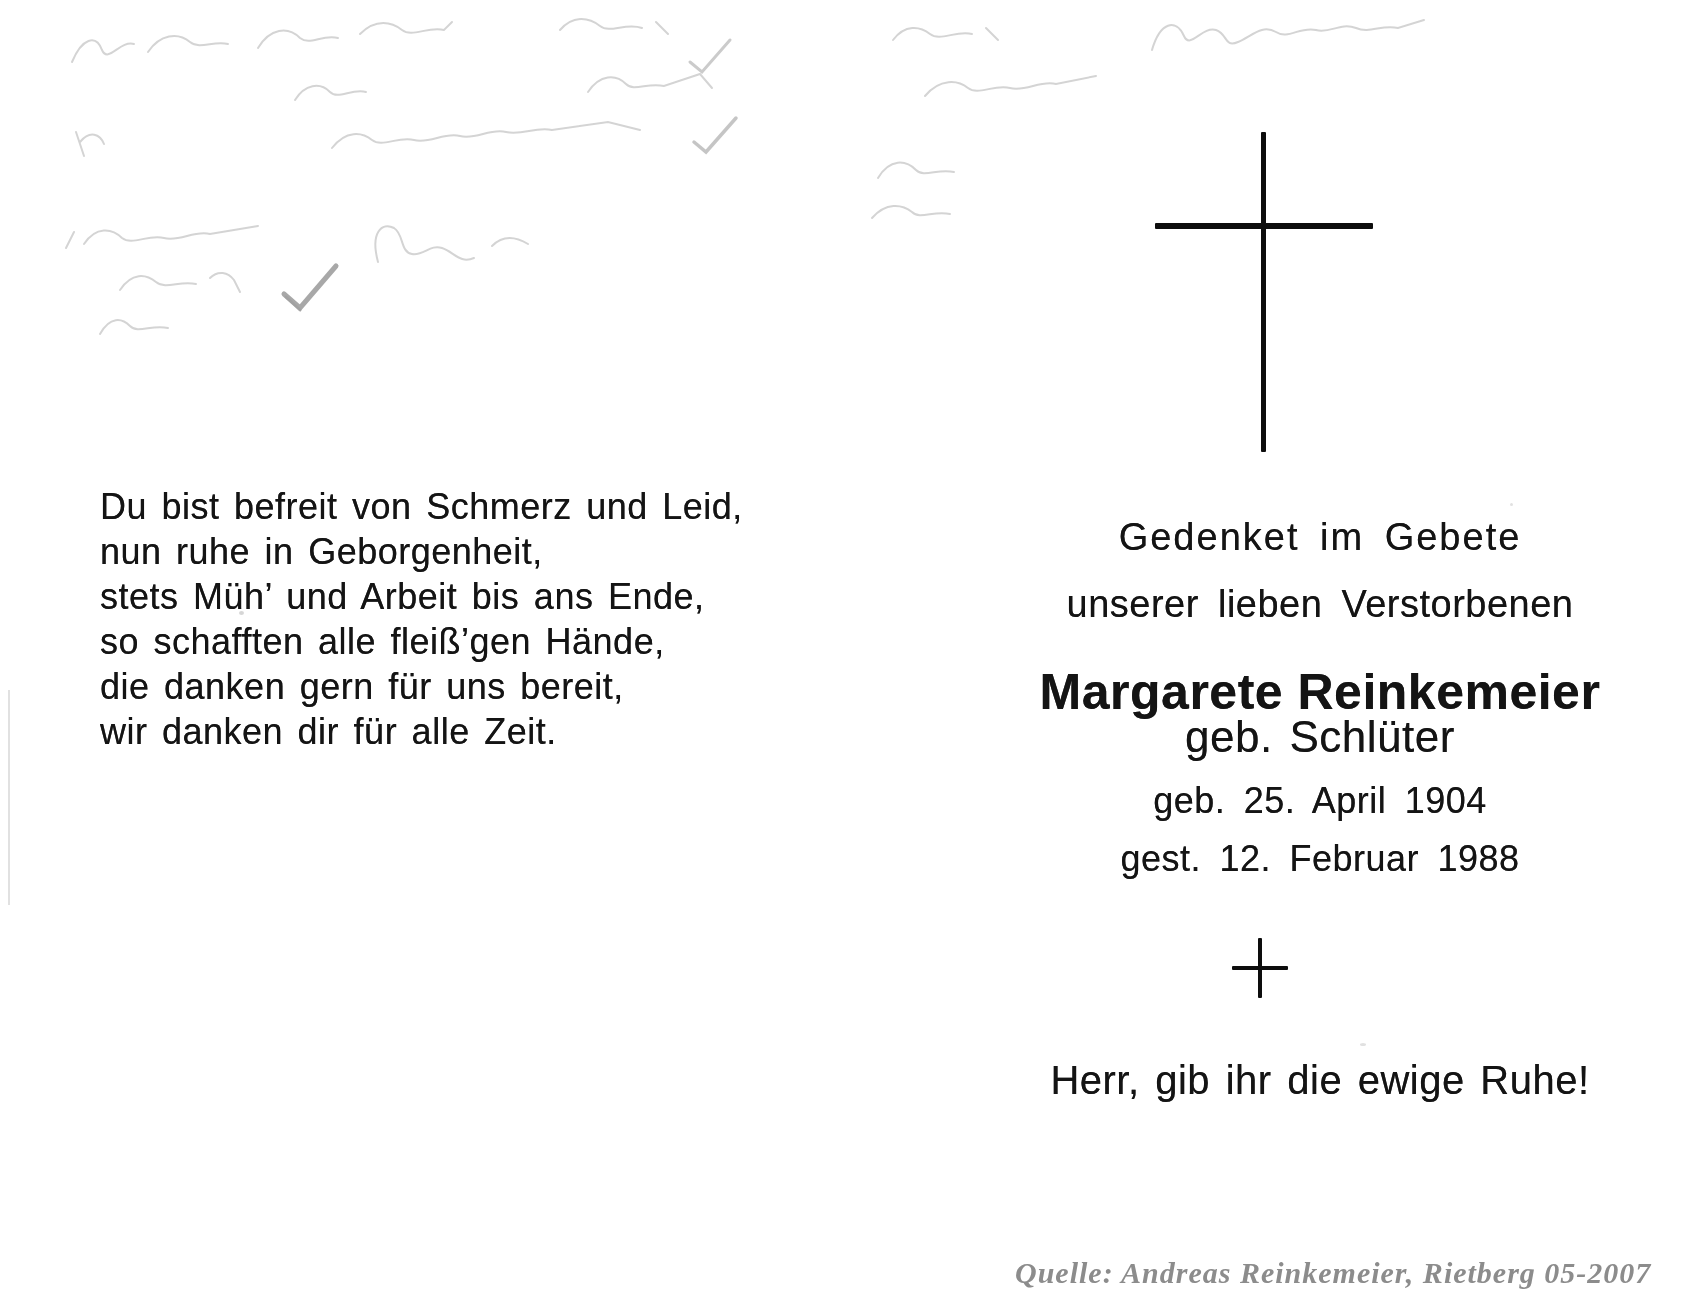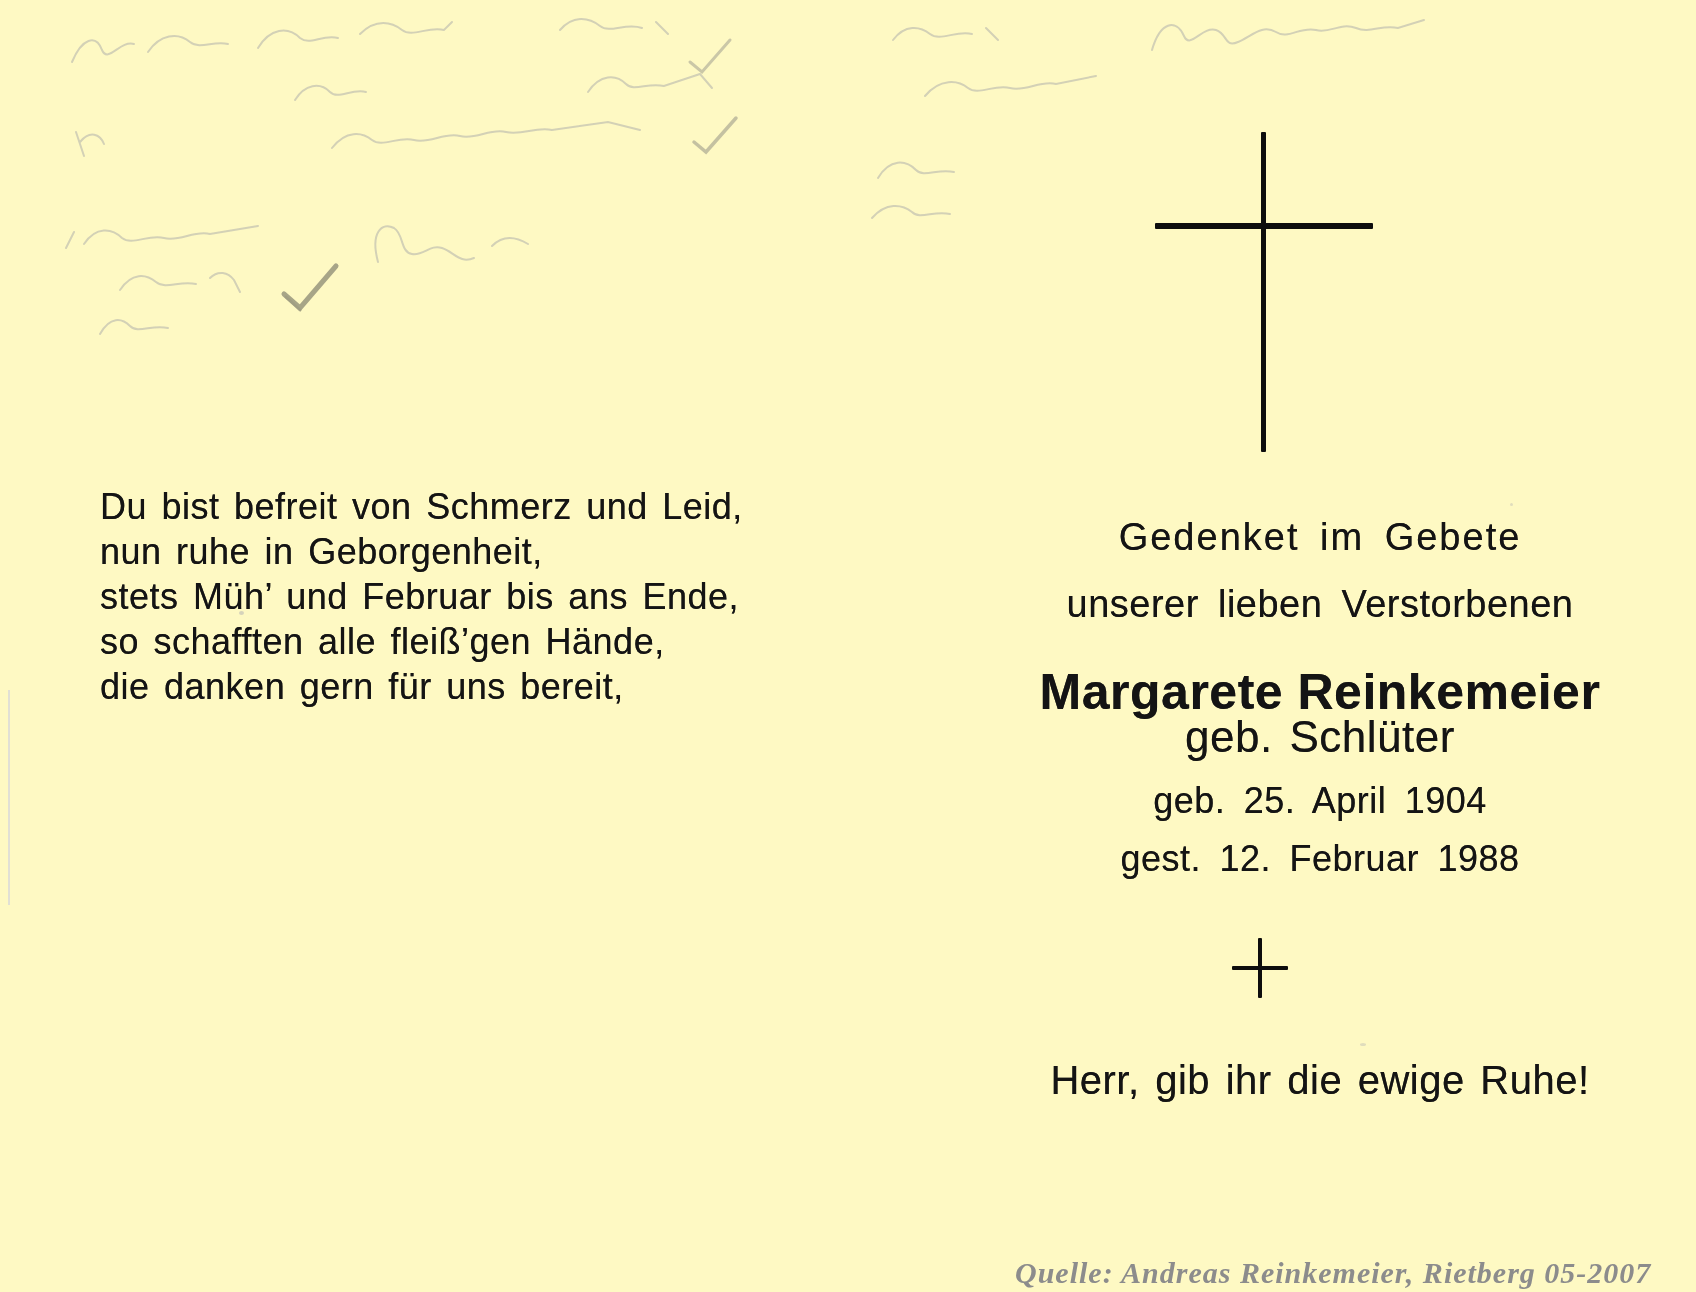--- a/index.html
+++ b/index.html
@@ -1,21 +1,21 @@
 <!DOCTYPE html>
 <html lang="de"><head>
 <meta charset="utf-8">
 <title>Sterbebild Scan</title>
 <style>
   html,body{margin:0;padding:0;}
   body{background:#e8e8e8;}
   .page{
     position:relative;
     width:1696px;height:1292px;
-    background:#fef9c3;
+    background:#ffffff;
     overflow:hidden;
     font-family:"Liberation Sans", sans-serif;
     color:#141414;
   }
   .printed{
     position:absolute;
     color:#141414;
     text-shadow:0 0 0.6px rgba(10,10,10,.75);
     white-space:nowrap;
   }
@@ -92,23 +92,24 @@
   <div class="speck speck-c"></div>
 
   <div>
     <div class="bar cross-large-v"></div>
     <div class="bar cross-large-h"></div>
   </div>
 
   <div class="printed poem">
     <div>Du bist befreit von Schmerz und Leid,</div>
     <div>nun ruhe in Geborgenheit,</div>
-    <div>stets Müh’ und Februar bis ans Ende,</div>
+    <div>stets Müh’ und Arbeit bis ans Ende,</div>
     <div>so schafften alle fleiß’gen Hände,</div>
     <div>die danken gern für uns bereit,</div>
+    <div>wir danken dir für alle Zeit.</div>
   </div>
 
   <div class="printed rcol line-prayer-call">Gedenket im Gebete</div>
   <div class="printed rcol line-dedication">unserer lieben Verstorbenen</div>
   <div class="printed rcol line-name">Margarete Reinkemeier</div>
   <div class="printed rcol line-maiden">geb. Schlüter</div>
   <div class="printed rcol line-birth">geb. 25. April 1904</div>
   <div class="printed rcol line-death">gest. 12. Februar 1988</div>
 
   <div>

